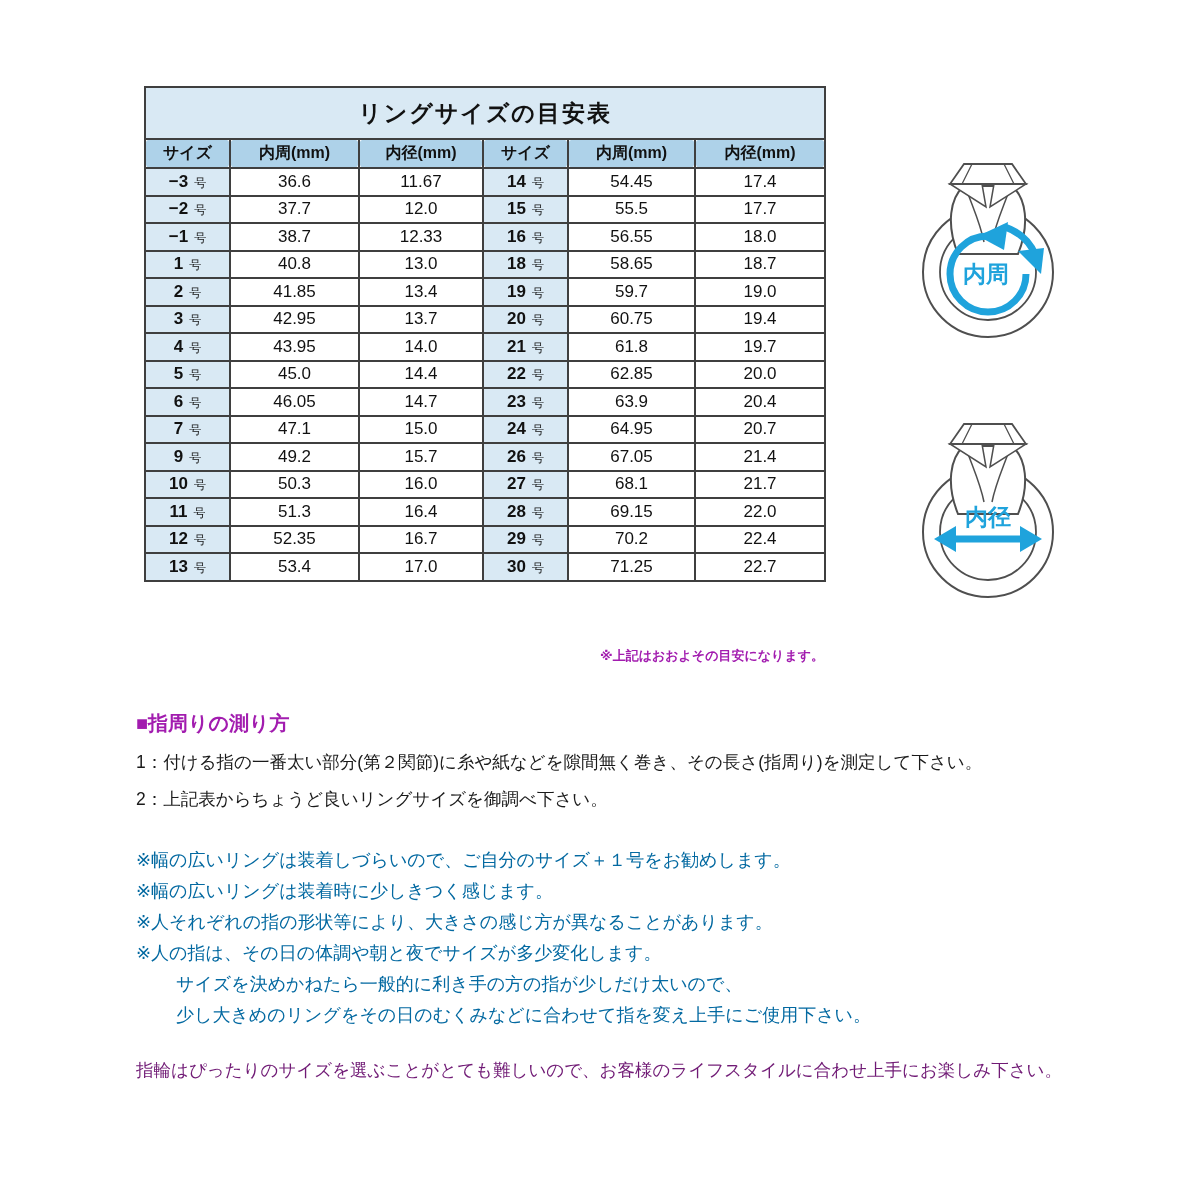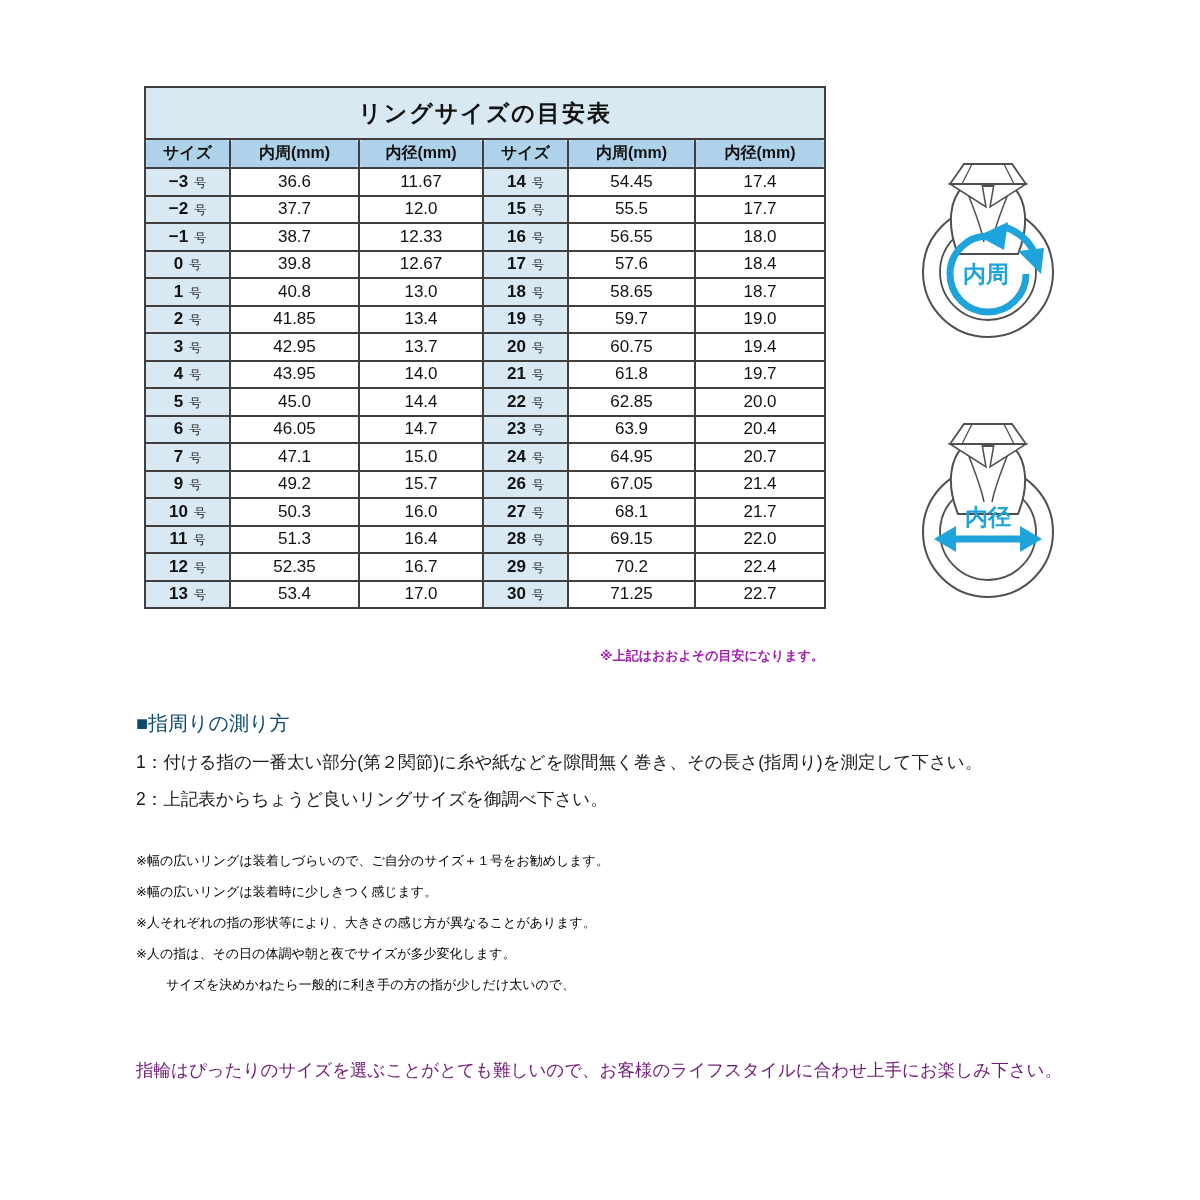--- a/index.html
+++ b/index.html
@@ -40,26 +40,26 @@
   .ring-diagram{position:absolute;left:898px;width:180px;height:200px;}
   #ring-circumference{top:150px;}
   #ring-diameter{top:410px;}
   .ring-label{
     font-family:"Liberation Sans","DejaVu Sans",sans-serif;
     font-size:23px;font-weight:bold;
   }
 
   
   .measure-section{position:absolute;left:136px;top:710px;width:1010px;}
-  .measure-heading{font-size:20px;font-weight:normal;color:#0c4a6e;}
+  .measure-heading{font-size:20px;font-weight:bold;color:#a21caf;}
   .measure-step{font-size:17.5px;line-height:24px;margin-top:13px;color:#1a1a1a;}
 
   .notes-section{position:absolute;left:136px;top:845px;width:1010px;}
-  .note-line{font-size:13px;line-height:31px;color:#000000;}
-  .note-continuation .note-line{margin-left:30px;}
+  .note-line{font-size:18px;line-height:31px;color:#0369a1;}
+  .note-continuation .note-line{margin-left:40px;}
 
   .closing-section{position:absolute;left:136px;top:1058px;width:1030px;}
   .closing-line{font-size:17.5px;line-height:24px;color:#701a75;}
 </style>
 </head>
 <body>
 
 <div class="page">
 
   <table class="size-table">
@@ -103,28 +103,20 @@
         </tr>
         <tr>
           <td class="size-cell"><span class="size-num">−1</span><span class="size-suffix">号</span></td>
           <td class="value-cell">38.7</td>
           <td class="value-cell">12.33</td>
           <td class="size-cell"><span class="size-num">16</span><span class="size-suffix">号</span></td>
           <td class="value-cell">56.55</td>
           <td class="value-cell">18.0</td>
         </tr>
         <tr>
-          <td class="size-cell"><span class="size-num">0</span><span class="size-suffix">号</span></td>
-          <td class="value-cell">39.8</td>
-          <td class="value-cell">12.67</td>
-          <td class="size-cell"><span class="size-num">17</span><span class="size-suffix">号</span></td>
-          <td class="value-cell">57.6</td>
-          <td class="value-cell">18.4</td>
-        </tr>
-        <tr>
           <td class="size-cell"><span class="size-num">1</span><span class="size-suffix">号</span></td>
           <td class="value-cell">40.8</td>
           <td class="value-cell">13.0</td>
           <td class="size-cell"><span class="size-num">18</span><span class="size-suffix">号</span></td>
           <td class="value-cell">58.65</td>
           <td class="value-cell">18.7</td>
         </tr>
         <tr>
           <td class="size-cell"><span class="size-num">2</span><span class="size-suffix">号</span></td>
           <td class="value-cell">41.85</td>
@@ -277,20 +269,21 @@
 
   <div class="notes-section">
     <div>
         <div class="note-line">※幅の広いリングは装着しづらいので、ご自分のサイズ＋１号をお勧めします。</div>
         <div class="note-line">※幅の広いリングは装着時に少しきつく感じます。</div>
         <div class="note-line">※人それぞれの指の形状等により、大きさの感じ方が異なることがあります。</div>
         <div class="note-line">※人の指は、その日の体調や朝と夜でサイズが多少変化します。</div>
       </div>
     <div class="note-continuation">
         <div class="note-line">サイズを決めかねたら一般的に利き手の方の指が少しだけ太いので、</div>
+        <div class="note-line">少し大きめのリングをその日のむくみなどに合わせて指を変え上手にご使用下さい。</div>
       </div>
   </div>
 
   <div class="closing-section">
     <div class="closing-line">指輪はぴったりのサイズを選ぶことがとても難しいので、お客様のライフスタイルに合わせ上手にお楽しみ下さい。</div>
   </div>
 
 </div>
 
 </body></html>

